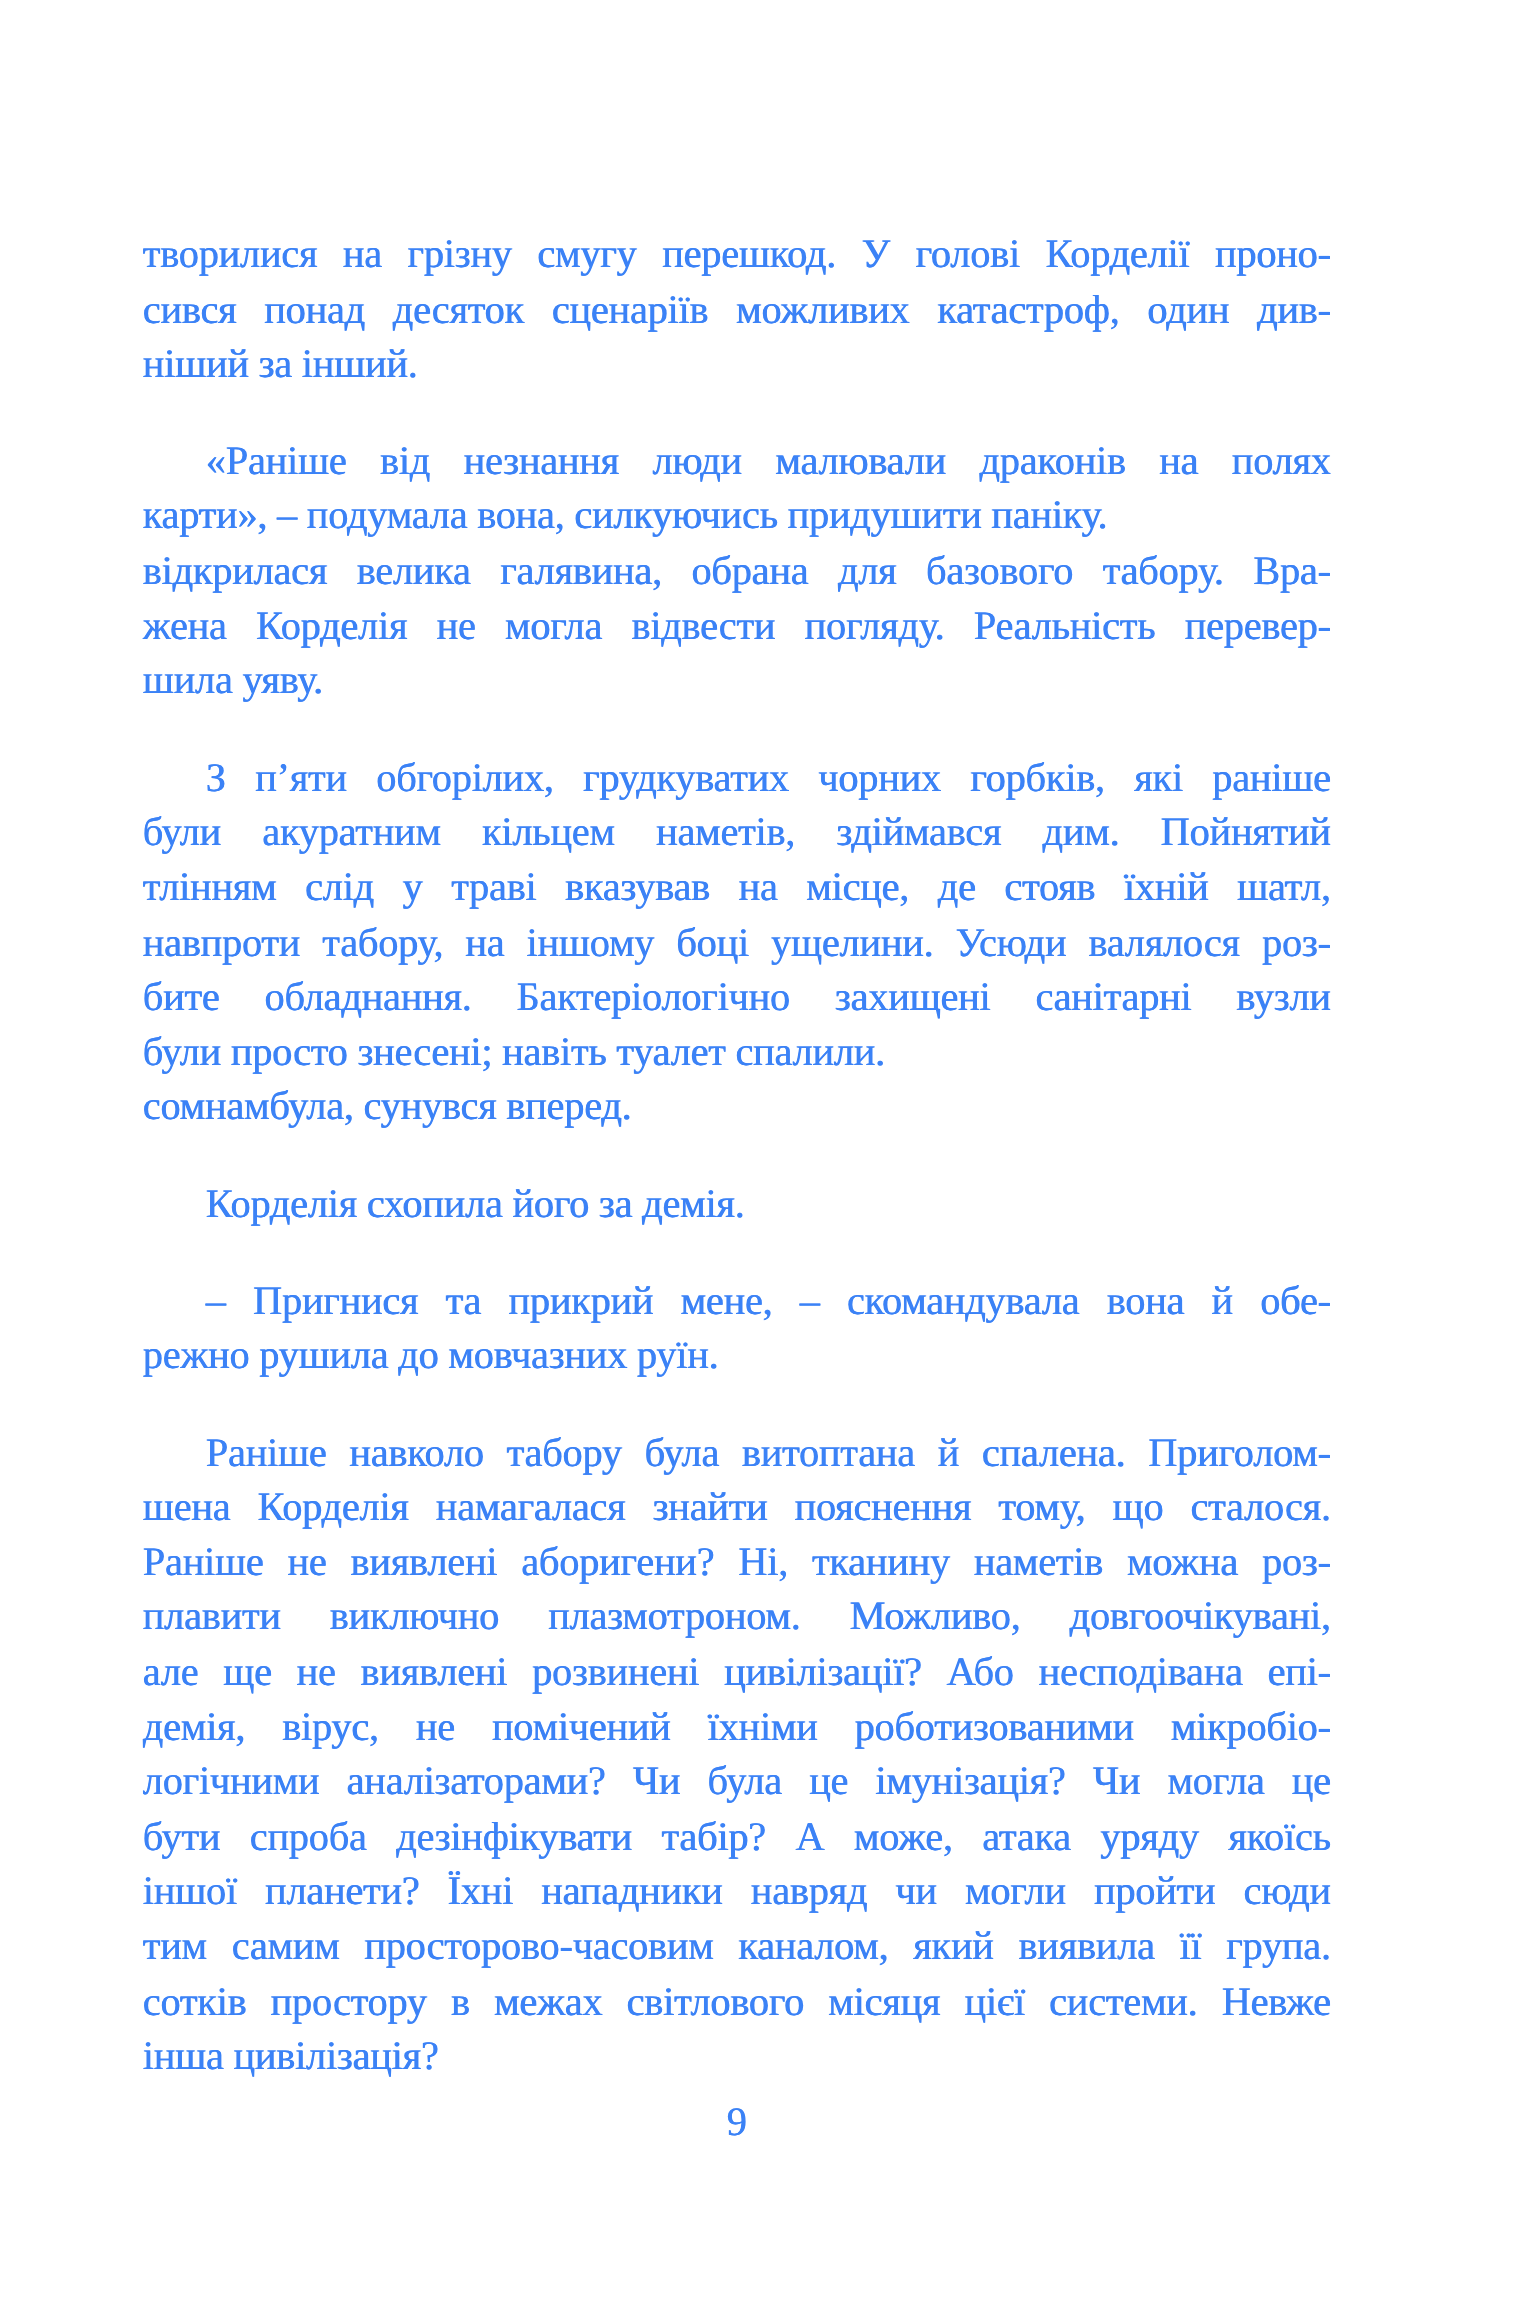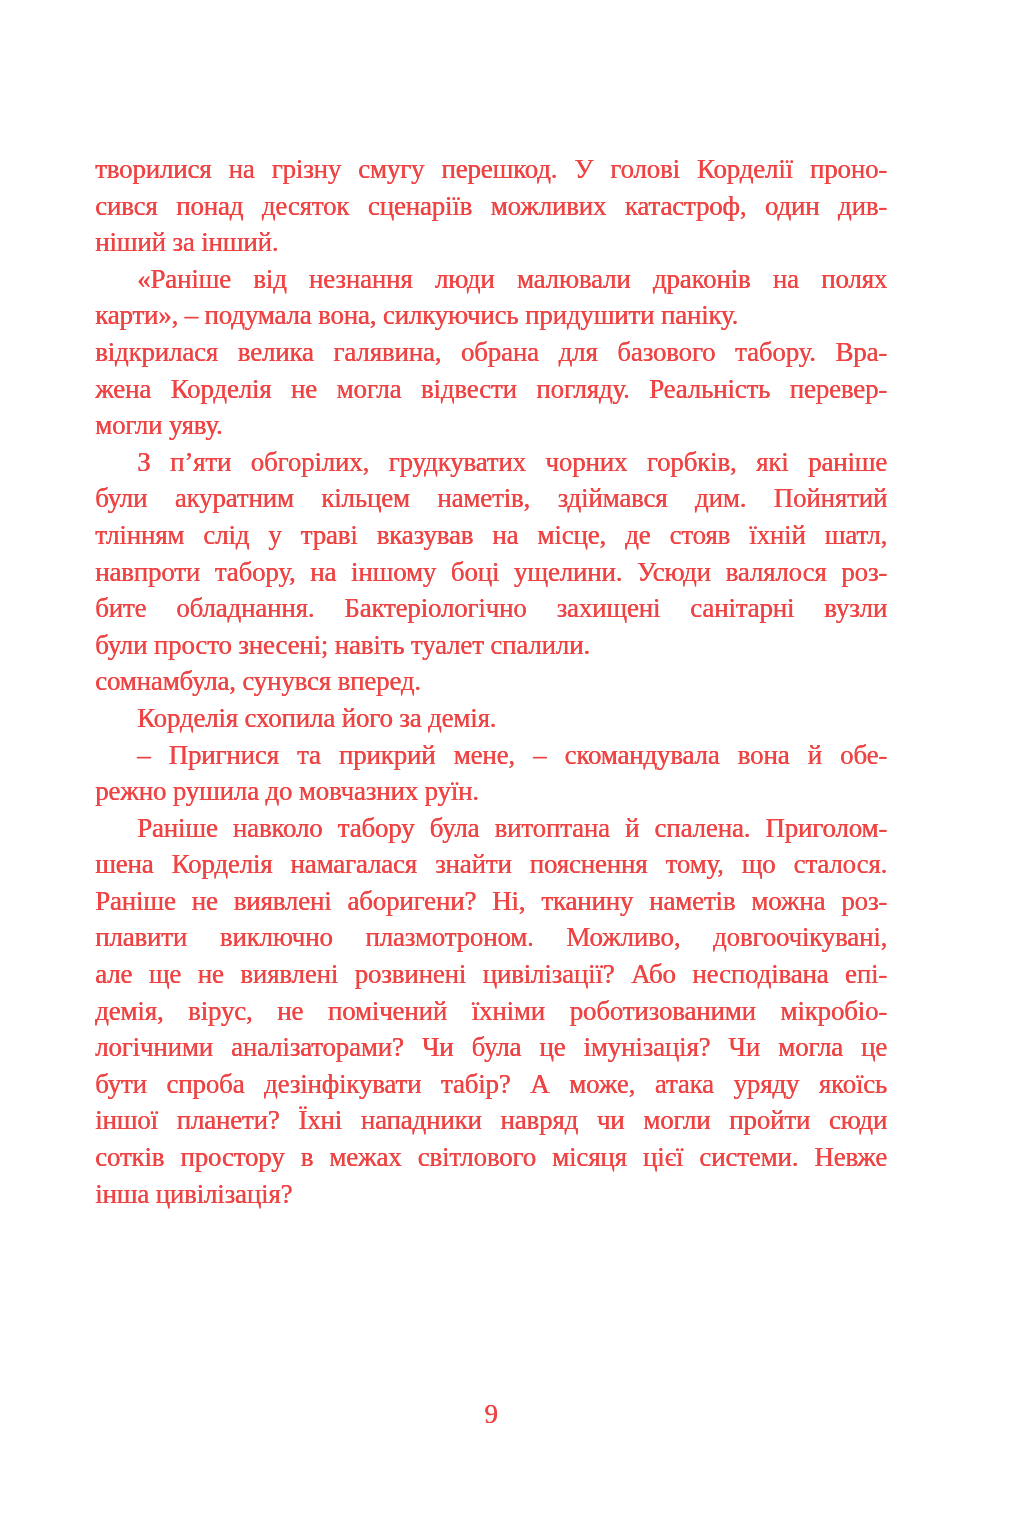--- a/index.html
+++ b/index.html
@@ -8,21 +8,21 @@
     background: #e8e8e8;
   }
   .page {
     position: relative;
     width: 1024px;
     height: 1536px;
     margin: 0 auto;
     background: #ffffff;
     overflow: hidden;
     font-family: "Liberation Serif", "DejaVu Serif", serif;
-    color: #ef4444;
+    color: #3b82f6;
   }
   .text-block {
     position: absolute;
     top: 151px;
     left: 95px;
     width: 792px;
     font-size: 27px;
     line-height: 36.6px;
     letter-spacing: -0.2px;
     text-shadow: 0.4px 0 0 currentColor; 
@@ -35,20 +35,21 @@
     height: 36.6px;
     overflow: hidden;
     text-align: justify;
     text-align-last: justify;
   }
   .line.last {
     text-align-last: left;
   }
   .line.indented {
     text-indent: 42px;
+    margin-top: 28px;
   }
   .page-number {
     position: absolute;
     top: 1396px;
     left: 95px;
     width: 792px;
     text-align: center;
     font-size: 27px;
     line-height: 36.6px;
     text-shadow: 0.4px 0 0 currentColor;
@@ -64,21 +65,21 @@
         <div class="line">сився понад десяток сценаріїв можливих катастроф, один див-</div>
         <div class="line last">ніший за інший.</div>
       </div>
       <div class="paragraph">
         <div class="line indented">«Раніше від незнання люди малювали драконів на полях</div>
         <div class="line last">карти», – подумала вона, силкуючись придушити паніку.</div>
       </div>
       <div class="paragraph">
         <div class="line">відкрилася велика галявина, обрана для базового табору. Вра-</div>
         <div class="line">жена Корделія не могла відвести погляду. Реальність перевер-</div>
-        <div class="line last">могли уяву.</div>
+        <div class="line last">шила уяву.</div>
       </div>
       <div class="paragraph">
         <div class="line indented">З п’яти обгорілих, грудкуватих чорних горбків, які раніше</div>
         <div class="line">були акуратним кільцем наметів, здіймався дим. Пойнятий</div>
         <div class="line">тлінням слід у траві вказував на місце, де стояв їхній шатл,</div>
         <div class="line">навпроти табору, на іншому боці ущелини. Усюди валялося роз-</div>
         <div class="line">бите обладнання. Бактеріологічно захищені санітарні вузли</div>
         <div class="line last">були просто знесені; навіть туалет спалили.</div>
       </div>
       <div class="paragraph">
@@ -94,18 +95,19 @@
       <div class="paragraph">
         <div class="line indented">Раніше навколо табору була витоптана й спалена. Приголом-</div>
         <div class="line">шена Корделія намагалася знайти пояснення тому, що сталося.</div>
         <div class="line">Раніше не виявлені аборигени? Ні, тканину наметів можна роз-</div>
         <div class="line">плавити виключно плазмотроном. Можливо, довгоочікувані,</div>
         <div class="line">але ще не виявлені розвинені цивілізації? Або несподівана епі-</div>
         <div class="line">демія, вірус, не помічений їхніми роботизованими мікробіо-</div>
         <div class="line">логічними аналізаторами? Чи була це імунізація? Чи могла це</div>
         <div class="line">бути спроба дезінфікувати табір? А може, атака уряду якоїсь</div>
         <div class="line">іншої планети? Їхні нападники навряд чи могли пройти сюди</div>
+        <div class="line">тим самим просторово-часовим каналом, який виявила її група.</div>
         <div class="line">сотків простору в межах світлового місяця цієї системи. Невже</div>
         <div class="line last">інша цивілізація?</div>
       </div>
     </div>
   <div class="page-number">9</div>
 </div>
 
 </body></html>

